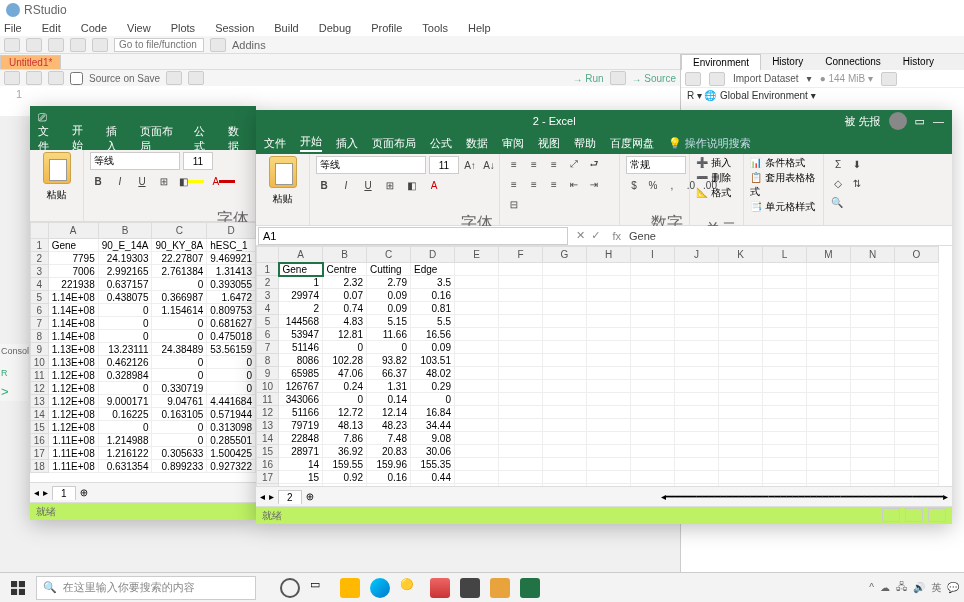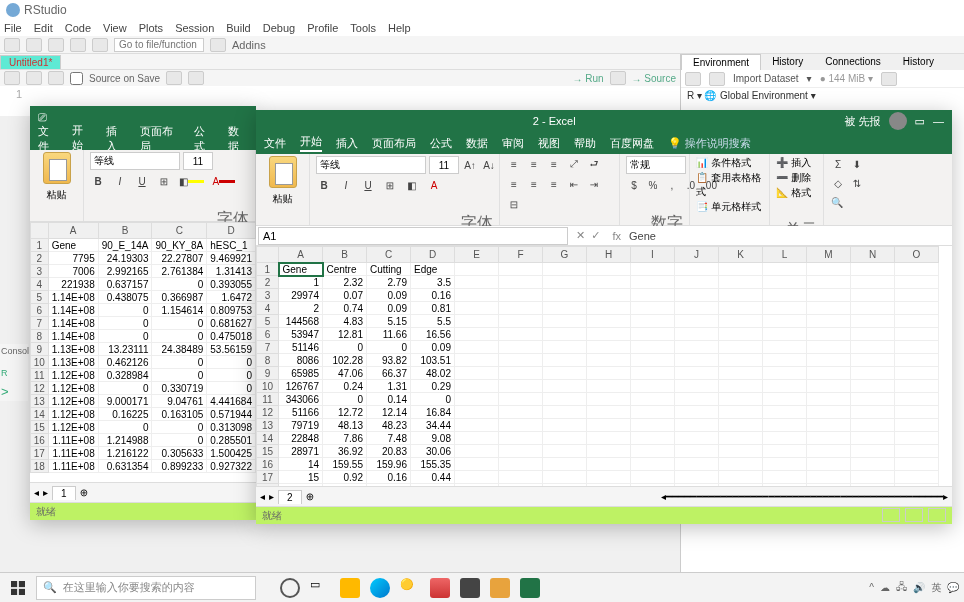--- a/index.html
+++ b/index.html
@@ -1,30 +1,30 @@
 <!DOCTYPE html>
 <html><head>
   <meta charset="utf-8">
   <style>
     * { margin:0; padding:0; box-sizing:border-box; font-family:'Segoe UI',Arial,sans-serif; }
     body { width:964px; height:602px; overflow:hidden; background:#f0f0f0; position:relative; font-size:11px; }
 
     
     .rstudio-titlebar { height:20px; background:#fff; display:flex; align-items:center; padding:0 6px; color:#666; font-size:12px; }
     .rstudio-titlebar .logo { width:14px; height:14px; background:#75a9d6; border-radius:50%; margin-right:4px; }
-    .rstudio-menubar { height:16px; background:#fff; display:flex; align-items:center; padding:0 4px; gap:12px; font-size:11px; color:#444;}
+    .rstudio-menubar { height:16px; background:#fff; display:flex; align-items:center; padding:0 4px; gap:20px; font-size:11px; color:#444;}
     .rstudio-toolbar { height:18px; background:#f5f5f5; border-bottom:1px solid #ddd; display:flex; align-items:center; padding:0 4px; gap:6px; }
     .tb-btn { width:16px; height:14px; background:#e8e8e8; border:1px solid #ccc; border-radius:2px; }
     .tb-input { height:14px; border:1px solid #ccc; padding:0 4px; font-size:10px; color:#999; background:#fff;}
     .rstudio-body { position:relative; height:548px; display:flex; }
     .rstudio-left { width:680px; position:relative; }
     .rstudio-right { flex:1; border-left:1px solid #ccc; background:#fff; }
 
     .source-tab { height:16px; background:#f5f5f5; border-bottom:1px solid #ddd; display:flex; align-items:center; }
-    .src-tabitem { padding:1px 8px; font-size:10px; color:#c33; background:#5eead4; border:1px solid #ccc; border-bottom:none; }
+    .src-tabitem { padding:1px 8px; font-size:10px; color:#c33; background:#fdba74; border:1px solid #ccc; border-bottom:none; }
     .source-toolbar { height:16px; background:#f5f5f5; display:flex; align-items:center; padding:0 4px; gap:6px; font-size:10px; color:#666;}
     .source-body { height:30px; background:#fff; padding:2px 4px; display:flex; }
     .gutter { width:24px; text-align:right; color:#aaa; padding-right:6px; font-family:monospace;}
     .thin-sidebar { position:absolute; left:0; top:290px; width:28px; background:#f5f5f5;}
     .thin-sidebar div { font-size:9px; color:#666; padding:2px 1px; writing-mode:horizontal-tb; }
     .env-tabs { height:16px; background:#f0f0f0; display:flex; font-size:10px; }
     .env-tabs span { padding:2px 11px; cursor:default; }
     .env-tabs .active { background:#fff; border:1px solid #ccc; border-bottom:none;}
     .env-toolbar { height:18px; background:#fff; border-bottom:1px solid #eee; display:flex; align-items:center; padding:0 4px; gap:8px; font-size:10px; color:#555;}
     .env-row { padding:2px 6px; font-size:10px; color:#333; }
@@ -416,35 +416,35 @@
         <div style="display:flex;gap:3px">
           <span class="rbtn">$</span>
           <span class="rbtn">%</span>
           <span class="rbtn">,</span>
           <span class="rbtn">.0</span>
           <span class="rbtn">.00</span>
         </div>
       </div>
       <div class="rg-label">数字</div>
     </div>
+    <div class="ribbon-group" style="width:54px">
+      <div class="rg-body" style="flex-direction:column;gap:1px;font-size:10px">
+        <span>➕ <span>插入</span></span>
+        <span>➖ <span>删除</span></span>
+        <span>📐 <span>格式</span></span>
+      </div>
+      <div class="rg-label">单元格</div>
+    </div>
     <div class="ribbon-group" style="width:80px">
       <div class="rg-body" style="flex-direction:column;gap:1px;font-size:10px">
         <span>📊 <span>条件格式</span></span>
         <span>📋 <span>套用表格格式</span></span>
         <span>📑 <span>单元格样式</span></span>
       </div>
       <div class="rg-label">样式</div>
-    </div>
-    <div class="ribbon-group" style="width:54px">
-      <div class="rg-body" style="flex-direction:column;gap:1px;font-size:10px">
-        <span>➕ <span>插入</span></span>
-        <span>➖ <span>删除</span></span>
-        <span>📐 <span>格式</span></span>
-      </div>
-      <div class="rg-label">单元格</div>
     </div>
     <div class="ribbon-group" style="width:48px;border-right:none">
       <div class="rg-body" style="flex-wrap:wrap;gap:3px">
         <span class="rbtn">Σ</span>
         <span class="rbtn">⬇</span>
         <span class="rbtn">◇</span>
         <span class="rbtn">⇅</span>
         <span class="rbtn">🔍</span>
       </div>
       <div class="rg-label">编辑</div>

